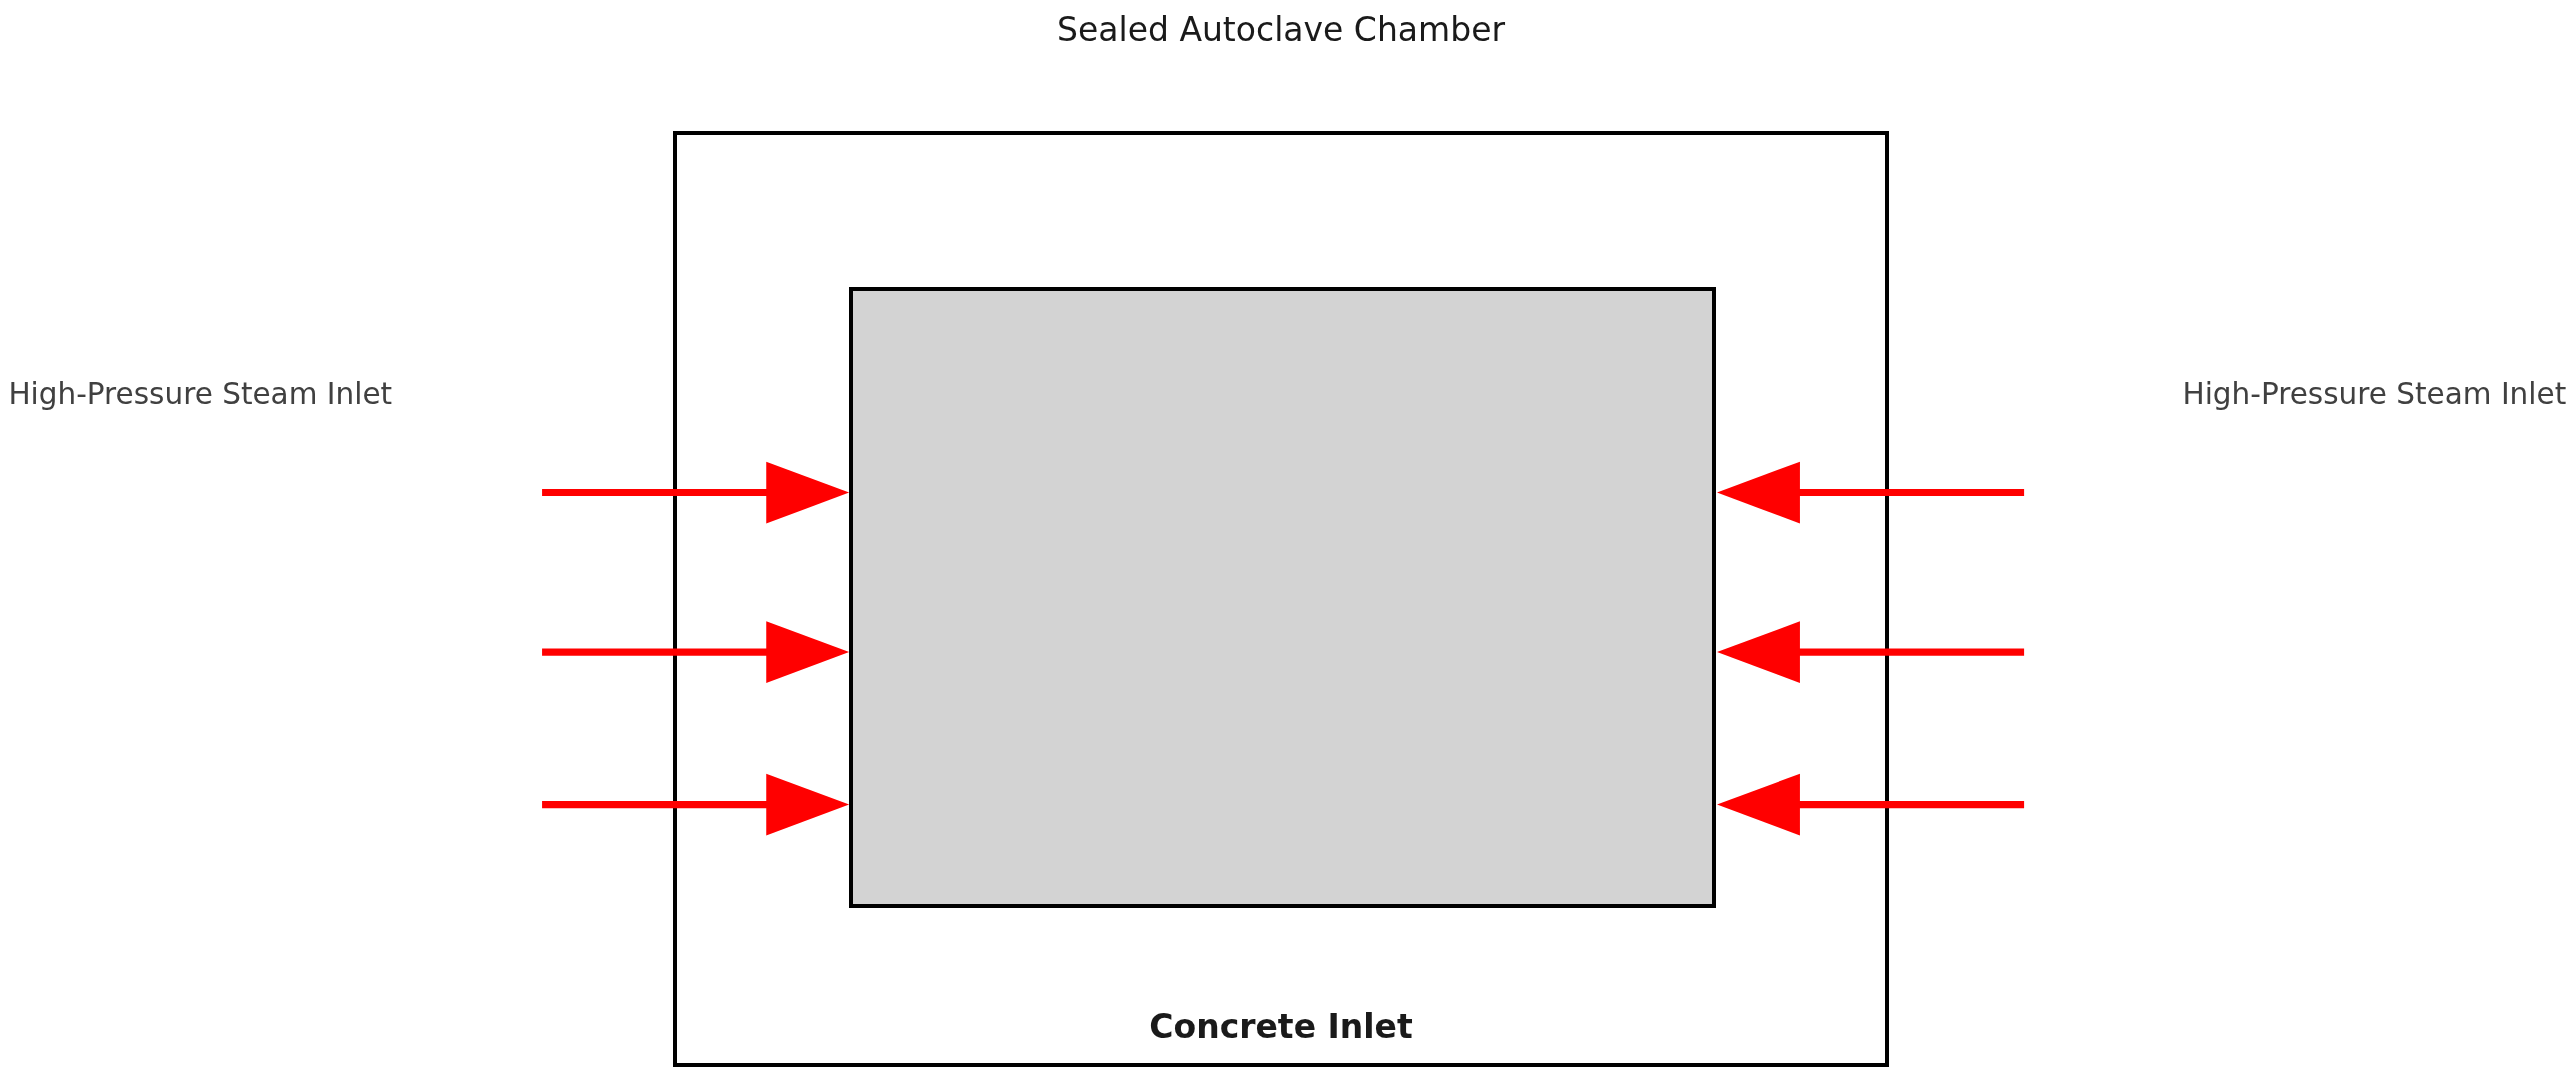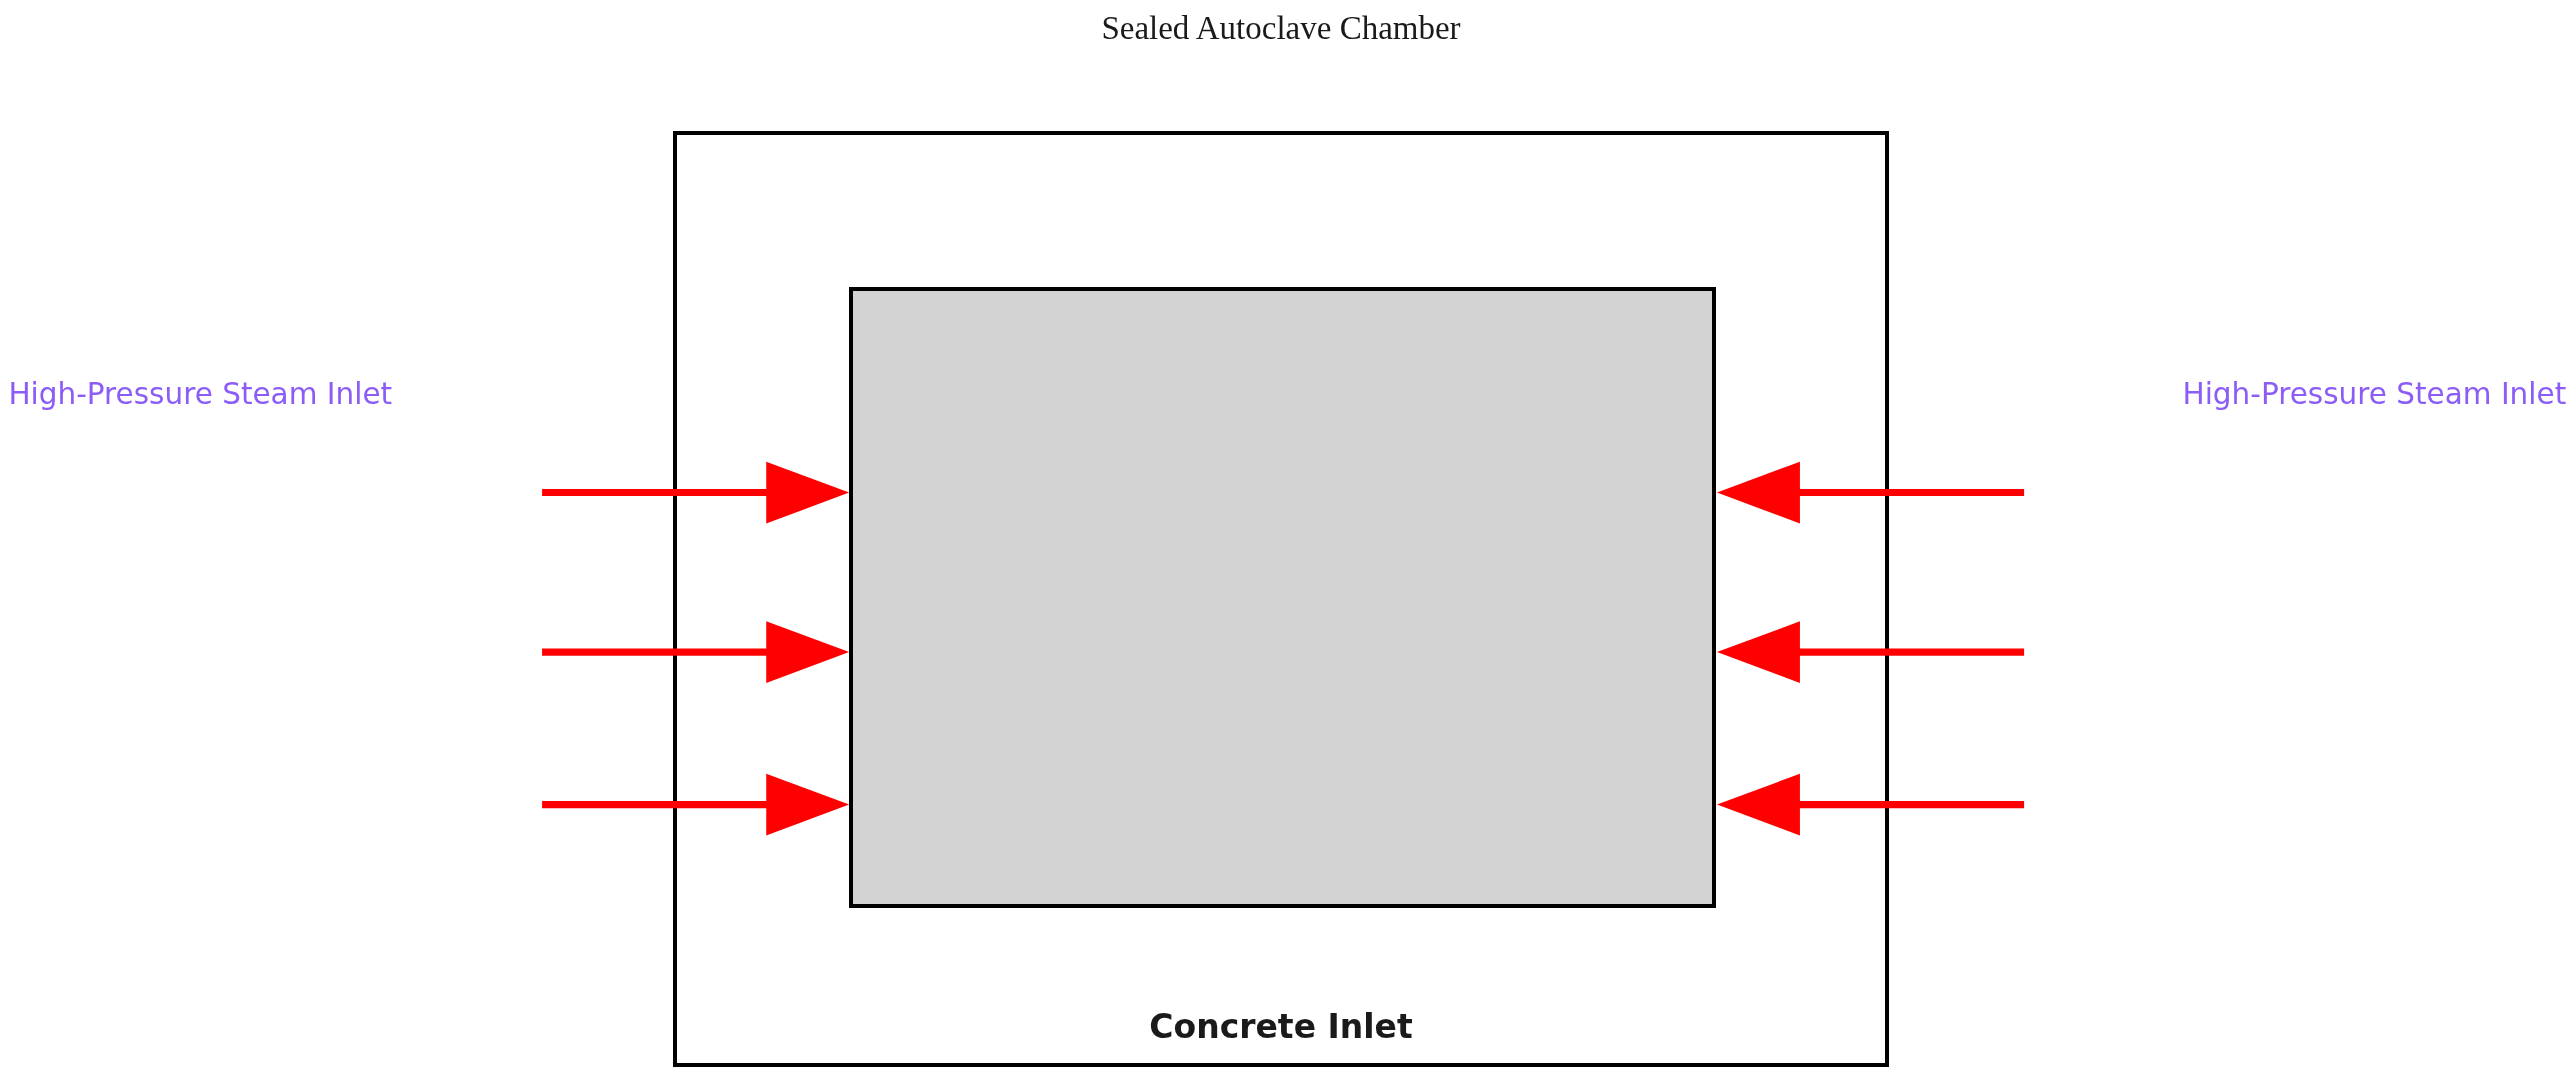--- a/index.html
+++ b/index.html
@@ -19,21 +19,20 @@
   }
   .diagram-title {
     position: absolute;
     left: 673px;
     top: 9.8px;
     width: 1216px;
     text-align: center;
     font-size: 33px;
     color: #1a1a1a;
     white-space: nowrap;
-    font-family: Liberation Serif, serif;
   }
   .chamber {
     position: absolute;
     left: 673px;
     top: 131px;
     width: 1216px;
     height: 936px;
     border: 4.9px solid #000000;
     background: #ffffff;
     box-sizing: border-box;
@@ -56,21 +55,21 @@
     text-align: center;
     font-size: 33px;
     font-weight: bold;
     color: #1a1a1a;
     white-space: nowrap;
   }
   .inlet-label {
     position: absolute;
     top: 377px;
     font-size: 29.5px;
-    color: #8b5cf6;
+    color: #404040;
     white-space: nowrap;
   }
   .inlet-label.left  { left: 8.4px; }
   .inlet-label.right { right: 9.8px; }
   .arrow-layer {
     position: absolute;
     left: 0;
     top: 0;
     width: 2576px;
     height: 1085px;

